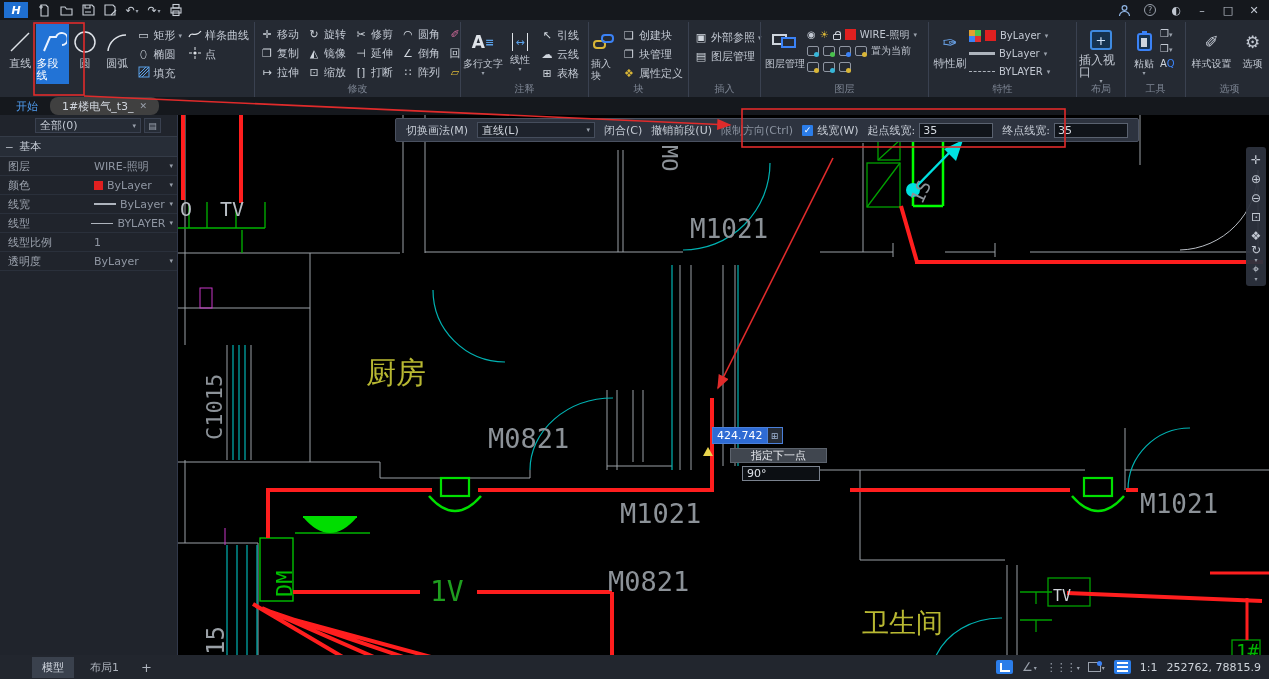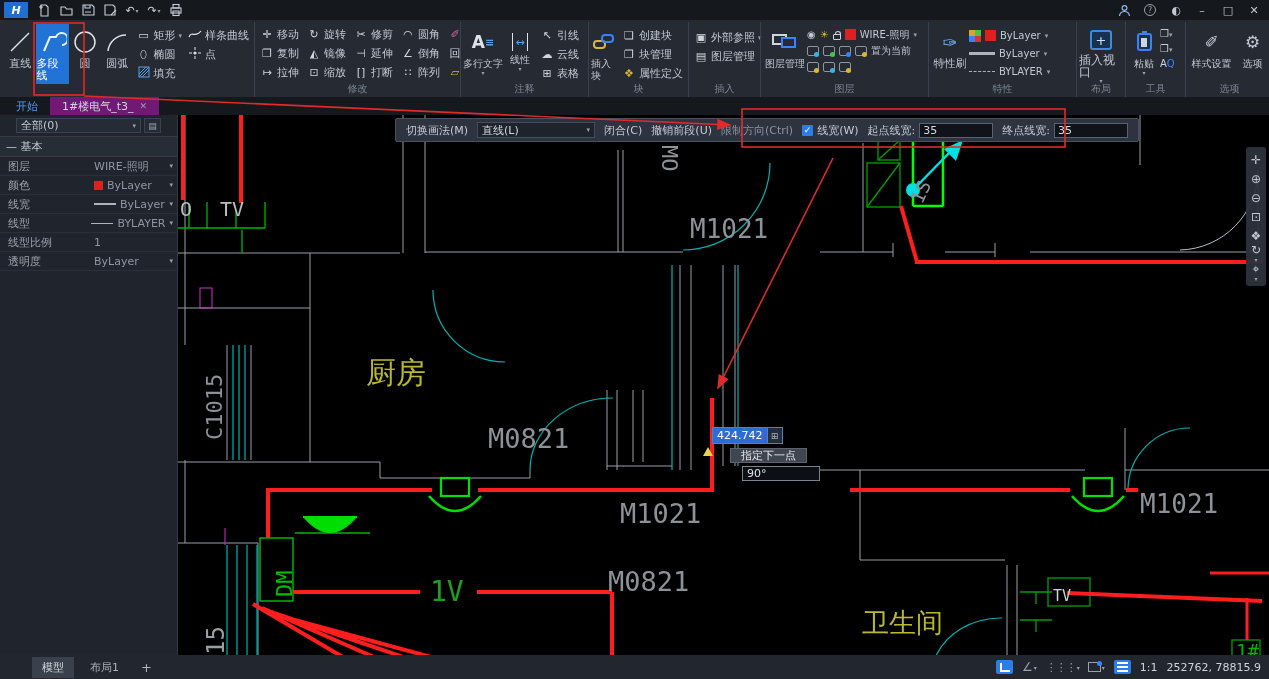--- a/index.html
+++ b/index.html
@@ -57,33 +57,33 @@
   .mon2 span:nth-child(2) { left:9px; top:6px; border-color:#3b82f6; }
   .blk-icon { position:relative; width:24px; height:20px; }
   .blk-icon span { position:absolute; width:13px; height:9px; border:2px solid #d9b637; border-radius:4px; }
   .blk-icon span:nth-child(1){ left:0; top:8px; }
   .blk-icon span:nth-child(2){ left:8px; top:2px; border-color:#3b82f6; }
 
   
   .tabsrow { height:18px; background:#15181d; display:flex; align-items:flex-end; padding-left:4px; }
   .dtab { padding:2px 12px; font-size:11px; height:18px; display:flex; align-items:center; gap:6px; }
   .dtab.start { color:#4f9cf0; }
-  .dtab.active { background:#701a75; color:#d0d5dd; }
+  .dtab.active { background:#404040; color:#d0d5dd;border-radius:8px; }
   .dtab .x { color:#9aa1ac; font-size:9px; }
 
   
   .main { display:flex; height:540px; }
 
   
   .panel { width:178px; background:#20242c; border-right:1px solid #31384a; display:flex; flex-direction:column; font-size:11px; }
-  .pfilter { display:flex; align-items:center; gap:3px; padding:3px 16px; }
+  .pfilter { display:flex; align-items:center; gap:3px; padding:3px 16px;margin-left:19px; }
   .pselect { flex:1; background:#262c36; border:1px solid #3a4150; height:15px; display:flex; align-items:center; justify-content:space-between; padding:0 4px; color:#c2c8d2; }
   .pselect .dd, .dd { font-size:7px; color:#9aa1ac; }
   .pbtn { width:17px; height:15px; border:1px solid #3a4150; background:#262c36; display:flex; align-items:center; justify-content:center; color:#9aa1ac; font-size:9px; }
-  .psection { background:#272d37; border-top:1px solid #343b47; border-bottom:1px solid #343b47; padding:2px 6px; color:#c5cbd5; }
+  .psection { background:#272d37; border-top:1px solid #343b47; border-bottom:1px solid #343b47; padding:2px 6px; color:#c5cbd5;font-family:Liberation Mono, monospace; }
   .prow { display:flex; align-items:center; height:19px; border-bottom:1px solid #2a303b; padding:0 4px 0 8px; }
   .prow .k { width:86px; color:#9aa1ac; }
   .prow .v { flex:1; display:flex; align-items:center; gap:4px; color:#8f96a2; }
   .prow .dd { margin-left:auto; }
   .vred { width:9px; height:9px; background:#e02020; display:inline-block; }
 
   
   .canvas { position:relative; width:1091px; height:540px; background:#000; overflow:hidden; }
   .canvas svg.draw { position:absolute; left:0; top:0; }
 
@@ -96,21 +96,21 @@
 
   
   .navbar { position:absolute; right:3px; top:32px; width:20px; background:rgba(44,50,61,.95); border-radius:3px; padding:3px 0; display:flex; flex-direction:column; align-items:center; }
   .nbtn { height:19px; width:20px; display:flex; align-items:center; justify-content:center; color:#c2c8d2; font-size:12px; flex-direction:column; line-height:10px; }
   .nbtn .dd { font-size:6px; }
 
   
   .dyn-val { position:absolute; left:534px; top:312px; display:flex; height:17px; border:1px solid #4a7fd9; background:#0e1116; }
   .dyn-val .val { background:#2e6bd4; color:#fff; padding:0 4px; font-size:11px; line-height:15px; }
   .dyn-val .vbtn { width:15px; background:#262c36; color:#9fb4d4; font-size:9px; display:flex; align-items:center; justify-content:center; border-left:1px solid #4a7fd9; }
-  .dyn-tip { position:absolute; left:552px; top:333px; background:#40464f; border:1px solid #5c636d; color:#e6e9ee; font-size:11px; padding:0 10px; height:15px; line-height:14px; }
+  .dyn-tip { position:absolute; left:552px; top:333px; background:#40464f; border:1px solid #5c636d; color:#e6e9ee; font-size:11px; padding:0 20px; height:15px; line-height:14px; }
   .dyn-ang { position:absolute; left:564px; top:351px; width:78px; height:15px; background:#0c0f13; border:1px solid #7a828e; color:#dfe3e9; font-size:11px; line-height:13px; padding-left:4px; }
   .snap-tri { position:absolute; left:525px; top:332px; width:0; height:0; border-left:5px solid transparent; border-right:5px solid transparent; border-bottom:9px solid #e8d44d; }
 
   
   .statusbar { height:24px; background:#22262e; display:flex; align-items:center; padding:0 8px 0 12px; gap:6px; }
   .stab { padding:3px 10px; font-size:11px; color:#aeb4bd; }
   .stab.active { background:#3a414d; color:#d5dae2;margin-left:20px; }
   .splus { color:#aeb4bd; font-size:13px; padding:0 6px; }
   .sright { margin-left:auto; display:flex; align-items:center; gap:9px; }
   .sico { color:#9aa1ac; font-size:12px; display:flex; align-items:center; gap:1px; }

